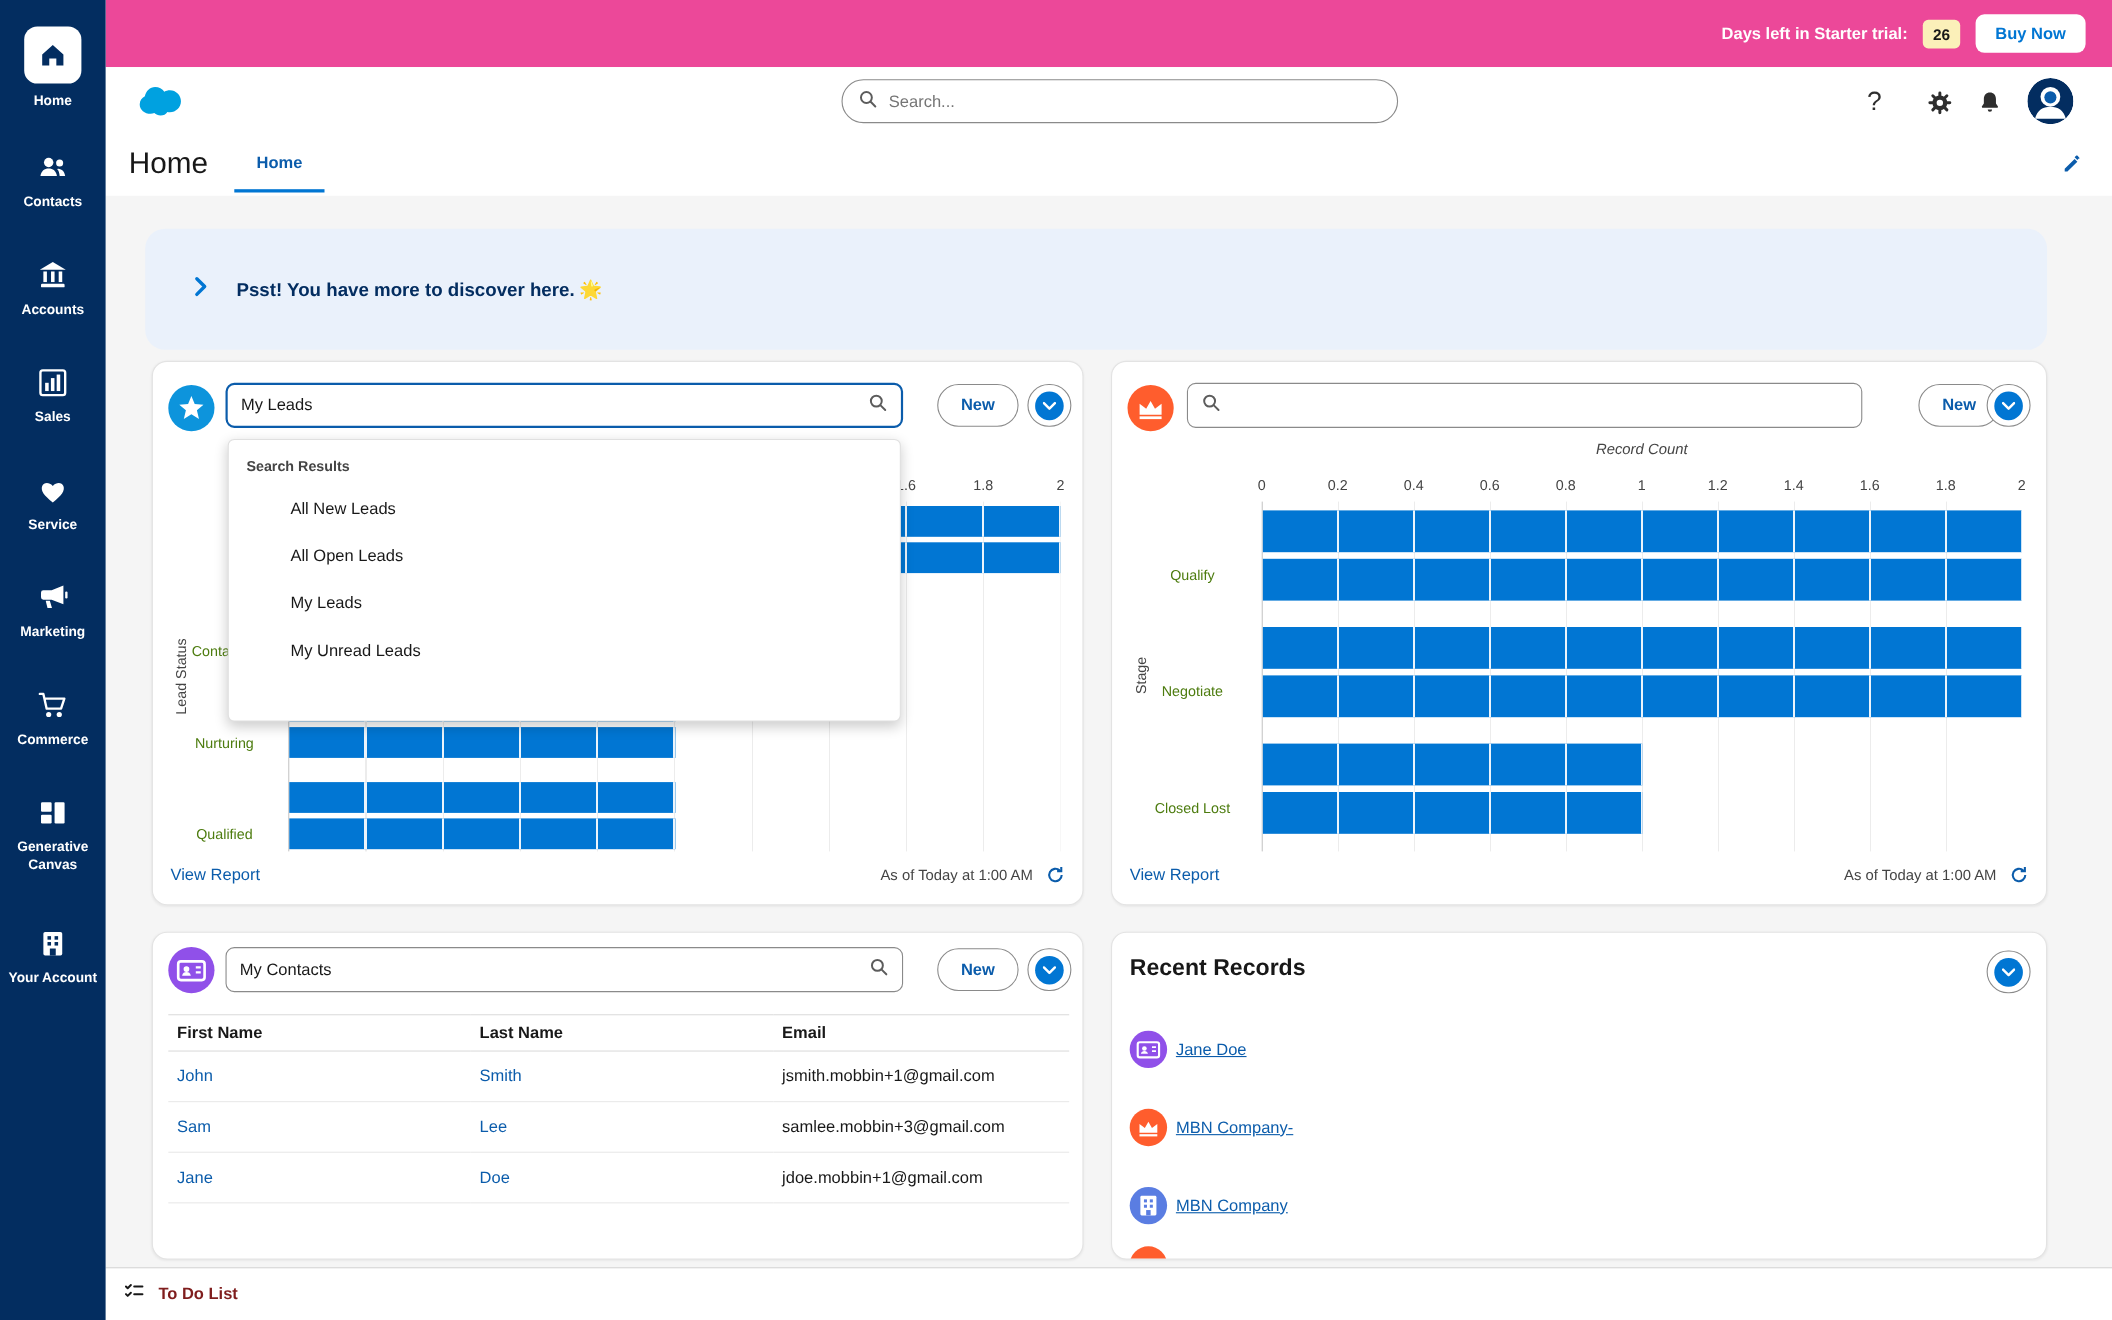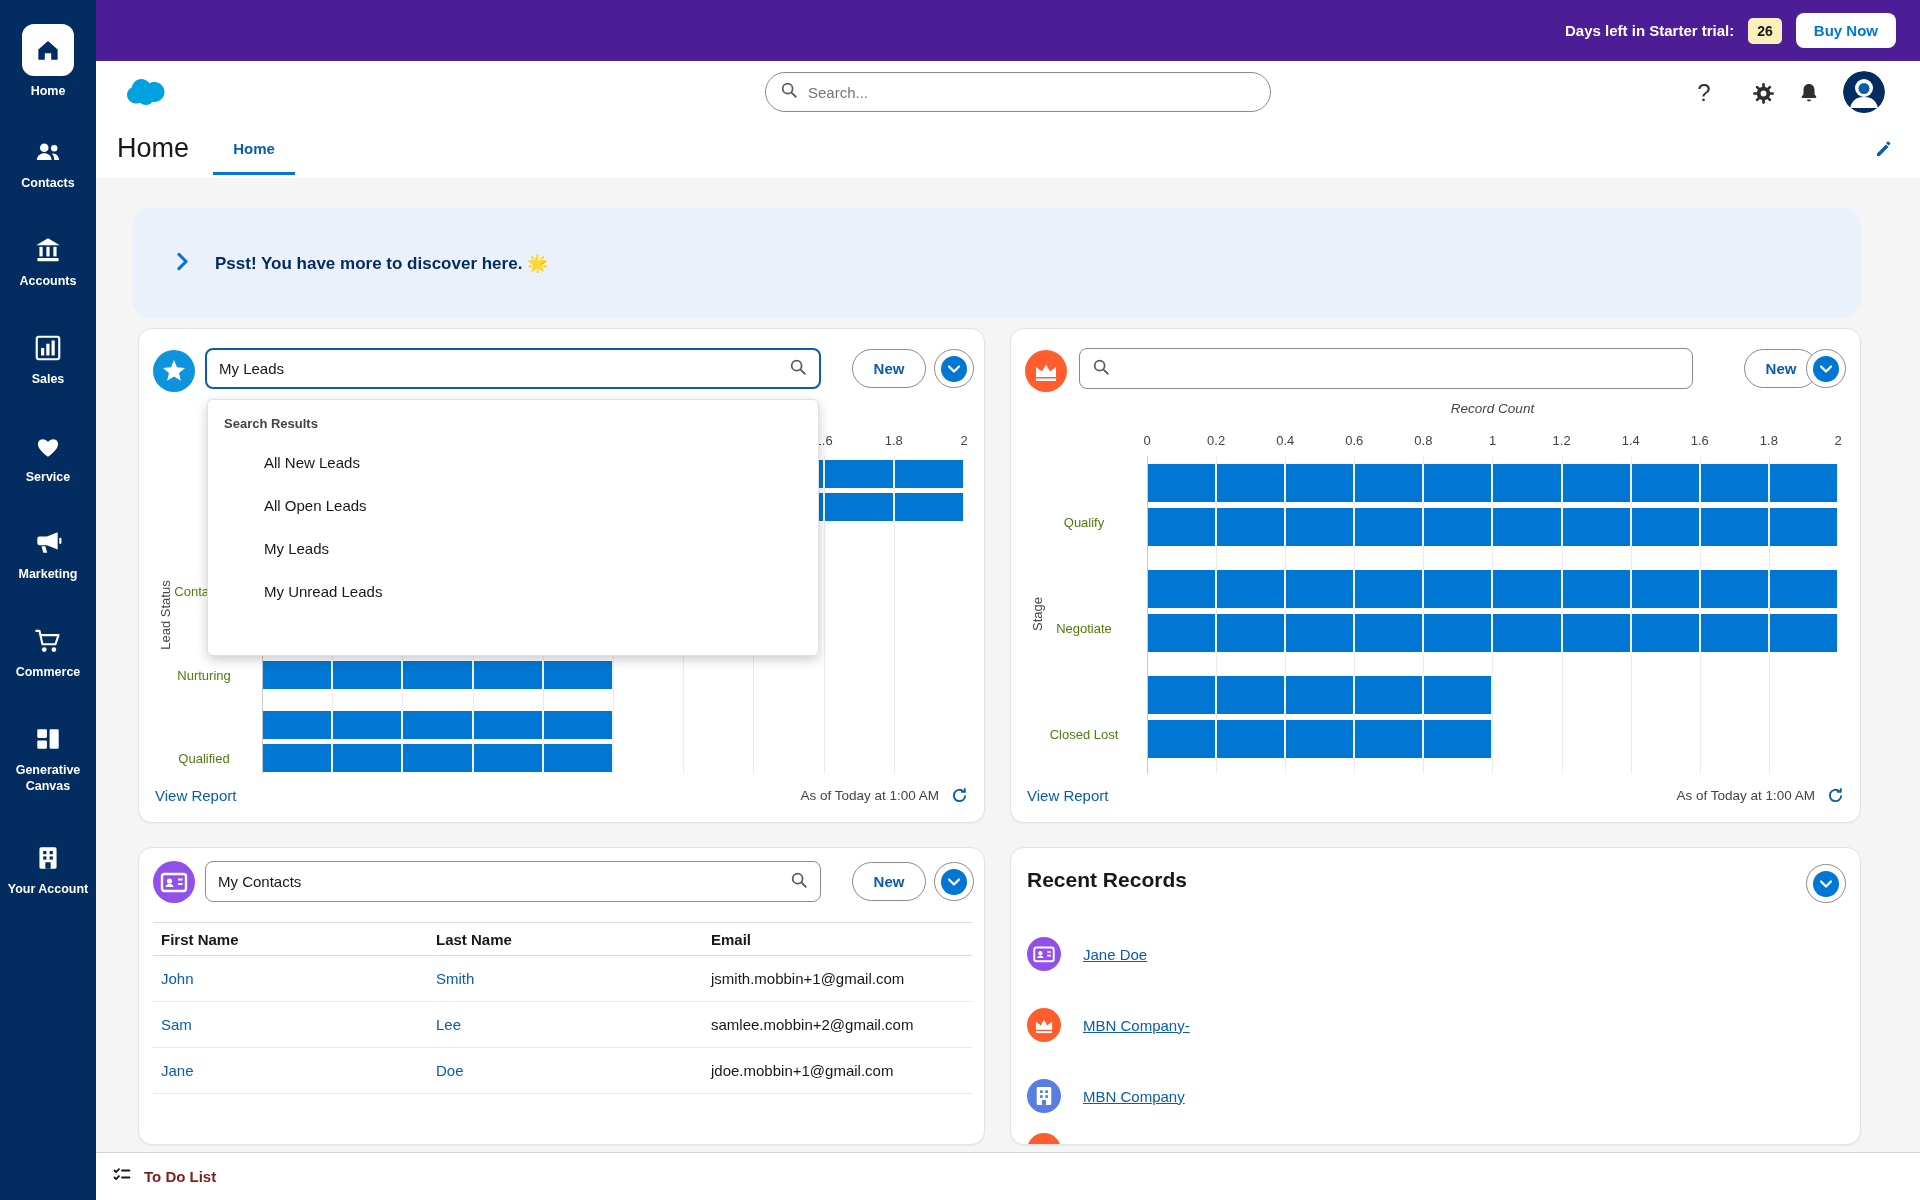--- a/index.html
+++ b/index.html
@@ -7,21 +7,21 @@
   .screen { position:relative; width:1920px; height:1200px; overflow:hidden; background:#fff; }
 
   
   .sidebar { position:absolute; left:0; top:0; width:96px; height:1200px; background:#032D60; z-index:40; }
   .side-item { position:absolute; width:96px; display:flex; flex-direction:column; align-items:center; gap:8px; cursor:pointer; }
   .side-label { color:#fff; font-size:12.5px; font-weight:600; text-align:center; line-height:1.25; padding:0 4px; }
   .home-tile { width:52px; height:52px; background:#fff; border-radius:12px; display:flex; align-items:center; justify-content:center; }
   .side-icon { height:32px; display:flex; align-items:center; justify-content:center; }
 
   
-  .topbar { position:absolute; left:96px; top:0; width:1824px; height:61px; background:#4c1d95; display:flex; align-items:center; justify-content:flex-end; gap:14px; padding-right:24px; }
+  .topbar { position:absolute; left:96px; top:0; width:1824px; height:61px; background:#ec4899; display:flex; align-items:center; justify-content:flex-end; gap:14px; padding-right:24px; }
   .trial-label { color:#fff; font-size:15px; font-weight:700; }
   .trial-badge { background:#FBF0B9; color:#181818; font-size:14px; font-weight:700; padding:5px 9px; border-radius:5px; }
   .buy-now { background:#fff; color:#0176D3; font-size:15px; font-weight:700; border:none; border-radius:8px; padding:9px 18px; cursor:pointer; font-family:inherit; }
 
   
   .appheader { position:absolute; left:96px; top:61px; width:1824px; height:62px; background:#fff; }
   .cloud-logo { position:absolute; left:26px; top:14px; }
   .searchbox { position:absolute; left:669px; top:11px; width:506px; height:40px; border:1px solid #8a8a8a; border-radius:20px; display:flex; align-items:center; padding:0 14px; gap:10px; background:#fff; }
   .searchbox input { flex:1; border:none; outline:none; font-size:15px; color:#181818; font-family:inherit; }
   .hicon { position:absolute; top:17px; cursor:pointer; display:flex; align-items:center; justify-content:center; width:30px; height:30px; }
@@ -74,21 +74,21 @@
   .refresh { cursor:pointer; display:flex; }
 
   
   .ctable { border-collapse:collapse; font-size:15px; position:absolute; left:14px; top:74px; width:819px; table-layout:fixed; }
   .ctable th { text-align:left; font-weight:700; color:#181818; height:33px; border-top:1px solid #dcdcdc; border-bottom:1px solid #dcdcdc; padding:0 8px; }
   .ctable td { height:46px; border-bottom:1px solid #e9e9e9; padding:0 8px; color:#181818; }
   .cell-link { color:#0B5CAB; cursor:pointer; }
 
   
   .recent-title { position:absolute; left:16px; top:20px; font-size:21px; font-weight:700; color:#181818; }
-  .recent-item { position:absolute; left:16px; display:flex; align-items:center; gap:22px; height:34px; cursor:pointer; }
+  .recent-item { position:absolute; left:16px; display:flex; align-items:center; gap:8px; height:34px; cursor:pointer; }
   .rec-icon { width:34px; height:34px; border-radius:50%; display:flex; align-items:center; justify-content:center; flex:none; }
   .rec-link { color:#0B5CAB; font-size:15px; text-decoration:underline; }
 
   
   .todobar { position:absolute; left:96px; top:1152px; width:1824px; height:48px; background:#fff; border-top:1px solid #d4d4d4; display:flex; align-items:center; gap:12px; padding-left:16px; cursor:pointer; z-index:30; }
   .todo-label { font-size:15px; font-weight:700; color:#7f1d1d; }
 </style>
 </head>
 <body>
 
@@ -472,21 +472,21 @@
         </thead>
         <tbody>
           <tr>
             <td><span class="cell-link">John</span></td>
             <td><span class="cell-link">Smith</span></td>
             <td>jsmith.mobbin+1@gmail.com</td>
           </tr>
           <tr>
             <td><span class="cell-link">Sam</span></td>
             <td><span class="cell-link">Lee</span></td>
-            <td>samlee.mobbin+2@gmail.com</td>
+            <td>samlee.mobbin+3@gmail.com</td>
           </tr>
           <tr>
             <td><span class="cell-link">Jane</span></td>
             <td><span class="cell-link">Doe</span></td>
             <td>jdoe.mobbin+1@gmail.com</td>
           </tr>
         </tbody>
       </table>
     </section>
 

